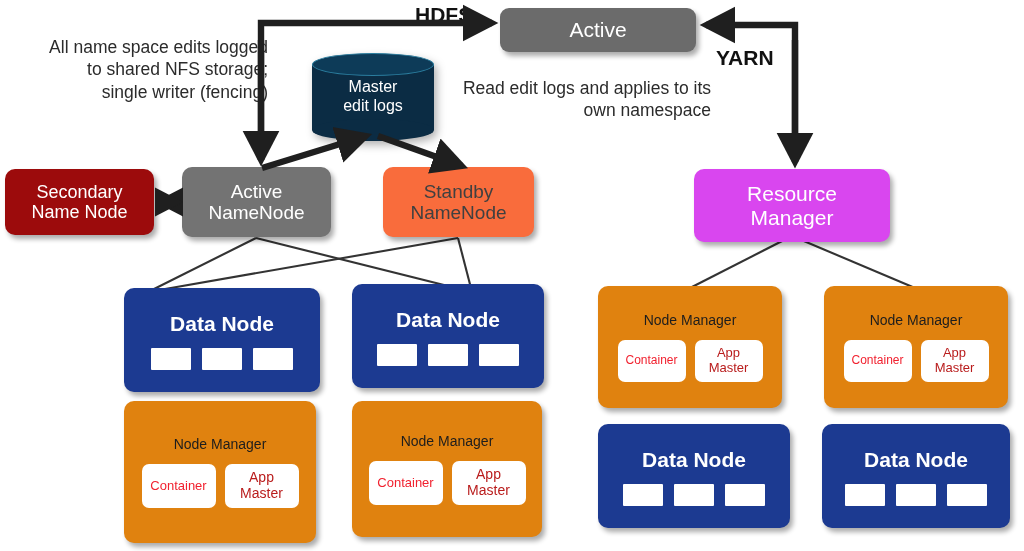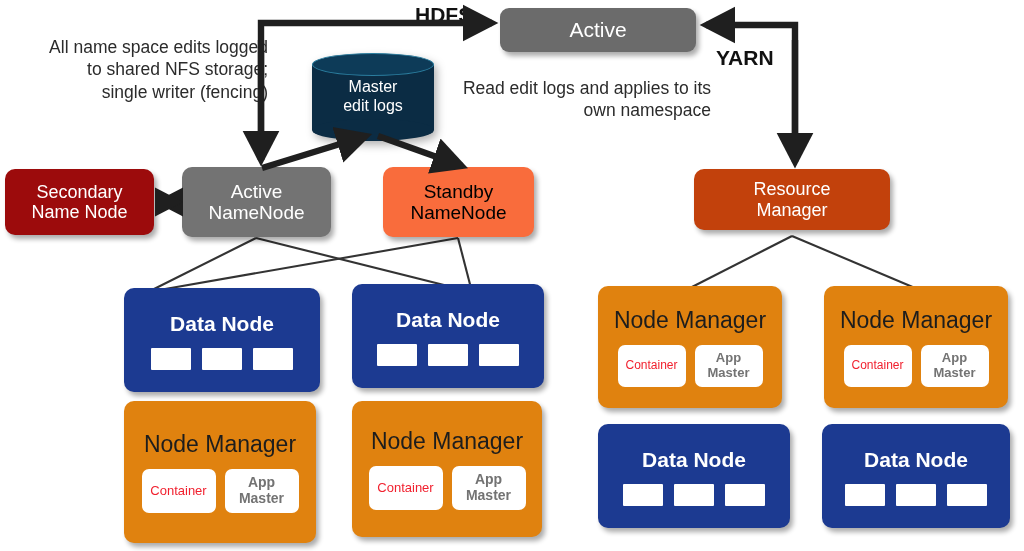--- a/index.html
+++ b/index.html
@@ -15,35 +15,35 @@
         text-align:center;line-height:1.12;z-index:3;
         box-shadow:3px 4px 5px rgba(0,0,0,0.33);}
 
   .txt{position:absolute;color:#2b2b2b;z-index:4;line-height:1.28;}
 
   
   #client{left:500px;top:8px;width:196px;height:44px;background:#6b6b6b;color:#fff;
           font-size:21px;border-radius:9px;}
   #secondary-name-node{left:5px;top:169px;width:149px;height:66px;background:#9c0b0c;color:#fff;font-size:18px;}
   #active-namenode{left:182px;top:167px;width:149px;height:70px;background:#737373;color:#fff;font-size:19px;}
-  #standby-namenode{left:383px;top:167px;width:151px;height:70px;background:#f96c3c;color:#000000;font-size:19px;}
-  #resource-manager{left:694px;top:169px;width:196px;height:61px;background:#c2410c;color:#fff;font-size:18px;}
+  #standby-namenode{left:383px;top:167px;width:151px;height:70px;background:#f96c3c;color:#404040;font-size:19px;}
+  #resource-manager{left:694px;top:169px;width:196px;height:73px;background:#d946ef;color:#fff;font-size:21px;}
 
   .datanode{background:#1c3a91;color:#fff;font-weight:bold;}
   .datanode .dn-title{font-size:21px;margin-top:2px;}
   .dn-blocks{display:flex;gap:11px;margin-top:13px;}
   .dn-blocks i{display:block;width:40px;height:22px;background:#fff;border-radius:1px;}
 
   .nodemanager{background:#e0820f;color:#1d1d1d;}
-  .nodemanager .nm-title{font-size:23px;margin-top:1px;}
+  .nodemanager .nm-title{font-size:14px;margin-top:1px;}
   .nm-inner{display:flex;gap:9px;margin-top:11px;}
   .nm-cell{background:#fff;border-radius:7px;display:flex;align-items:center;justify-content:center;
            text-align:center;line-height:1.12;}
   .nm-cell.container{width:74px;height:44px;color:#f1212f;font-size:13px;}
-  .nm-cell.appmaster{width:74px;height:44px;color:#737373;font-size:14px;font-weight:bold;}
+  .nm-cell.appmaster{width:74px;height:44px;color:#b91c1c;font-size:14px;font-weight:normal;}
   .nm-cell.container.sm{width:68px;height:42px;font-size:12px;}
   .nm-cell.appmaster.sm{width:68px;height:42px;font-size:13px;}
 
   
   #shared-edit-logs{position:absolute;left:312px;top:53px;width:122px;height:88px;z-index:3;
      filter:drop-shadow(3px 4px 4px rgba(0,0,0,0.3));}
   #shared-edit-logs .cyl-body{position:absolute;left:0;top:11px;width:122px;height:66px;background:#0b2c44;}
   #shared-edit-logs .cyl-top{position:absolute;left:0;top:0;width:122px;height:23px;border-radius:50%;
      background:#0d3b58;border:1px solid #2b7d9e;box-sizing:border-box;}
   #shared-edit-logs .cyl-bot{position:absolute;left:0;top:66px;width:122px;height:22px;border-radius:50%;

